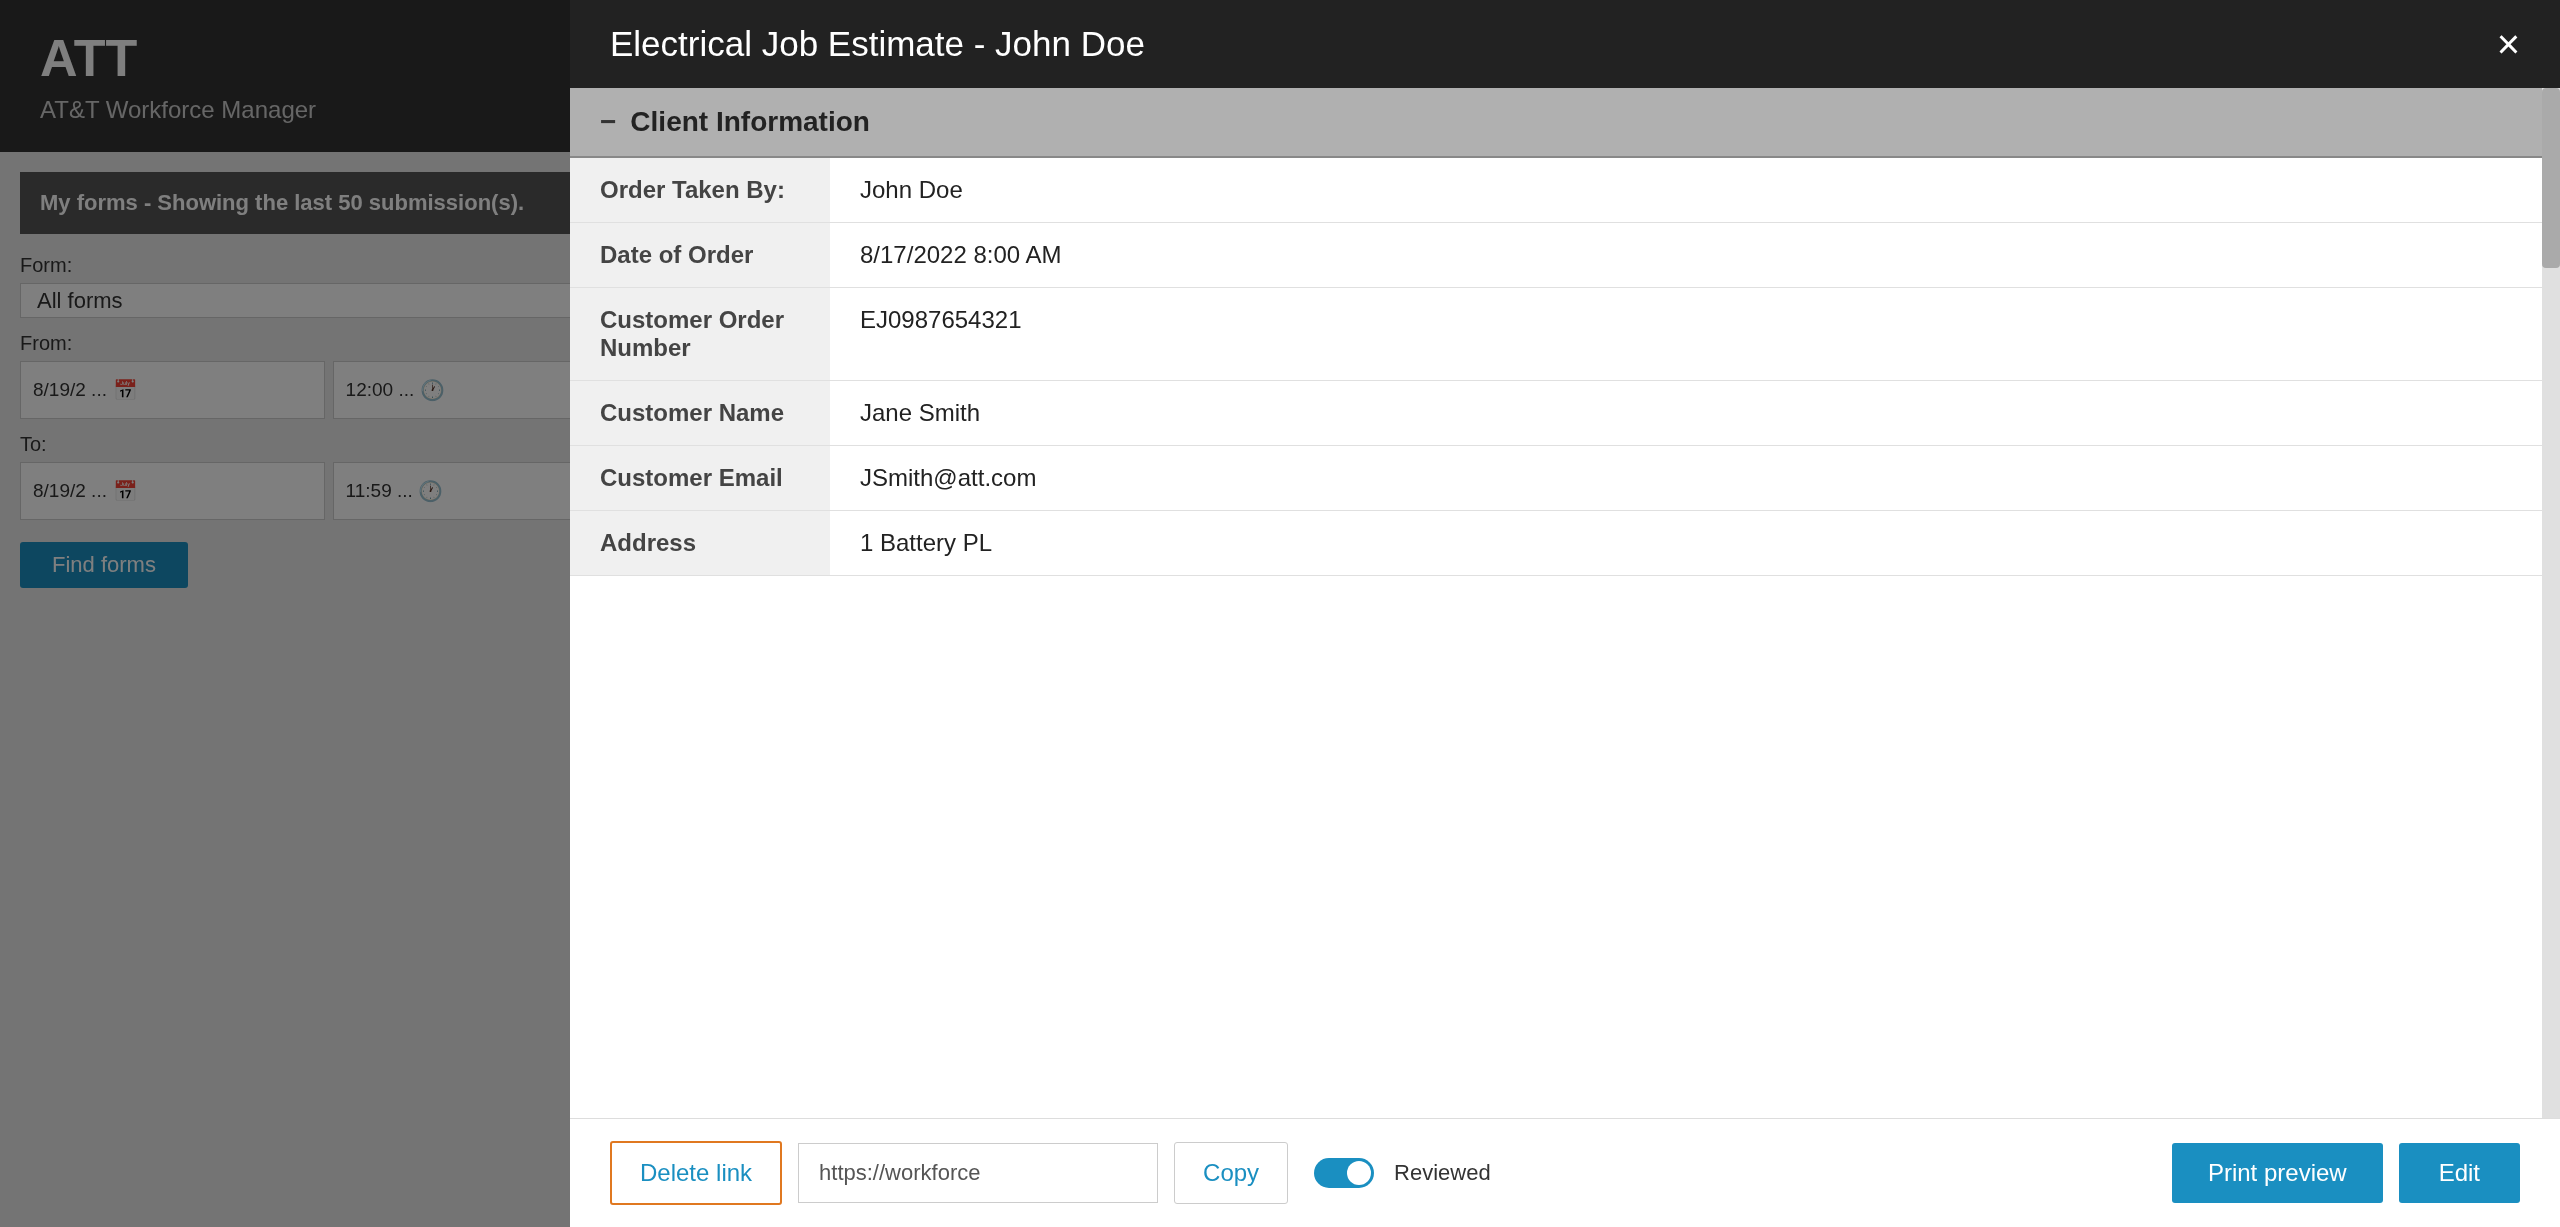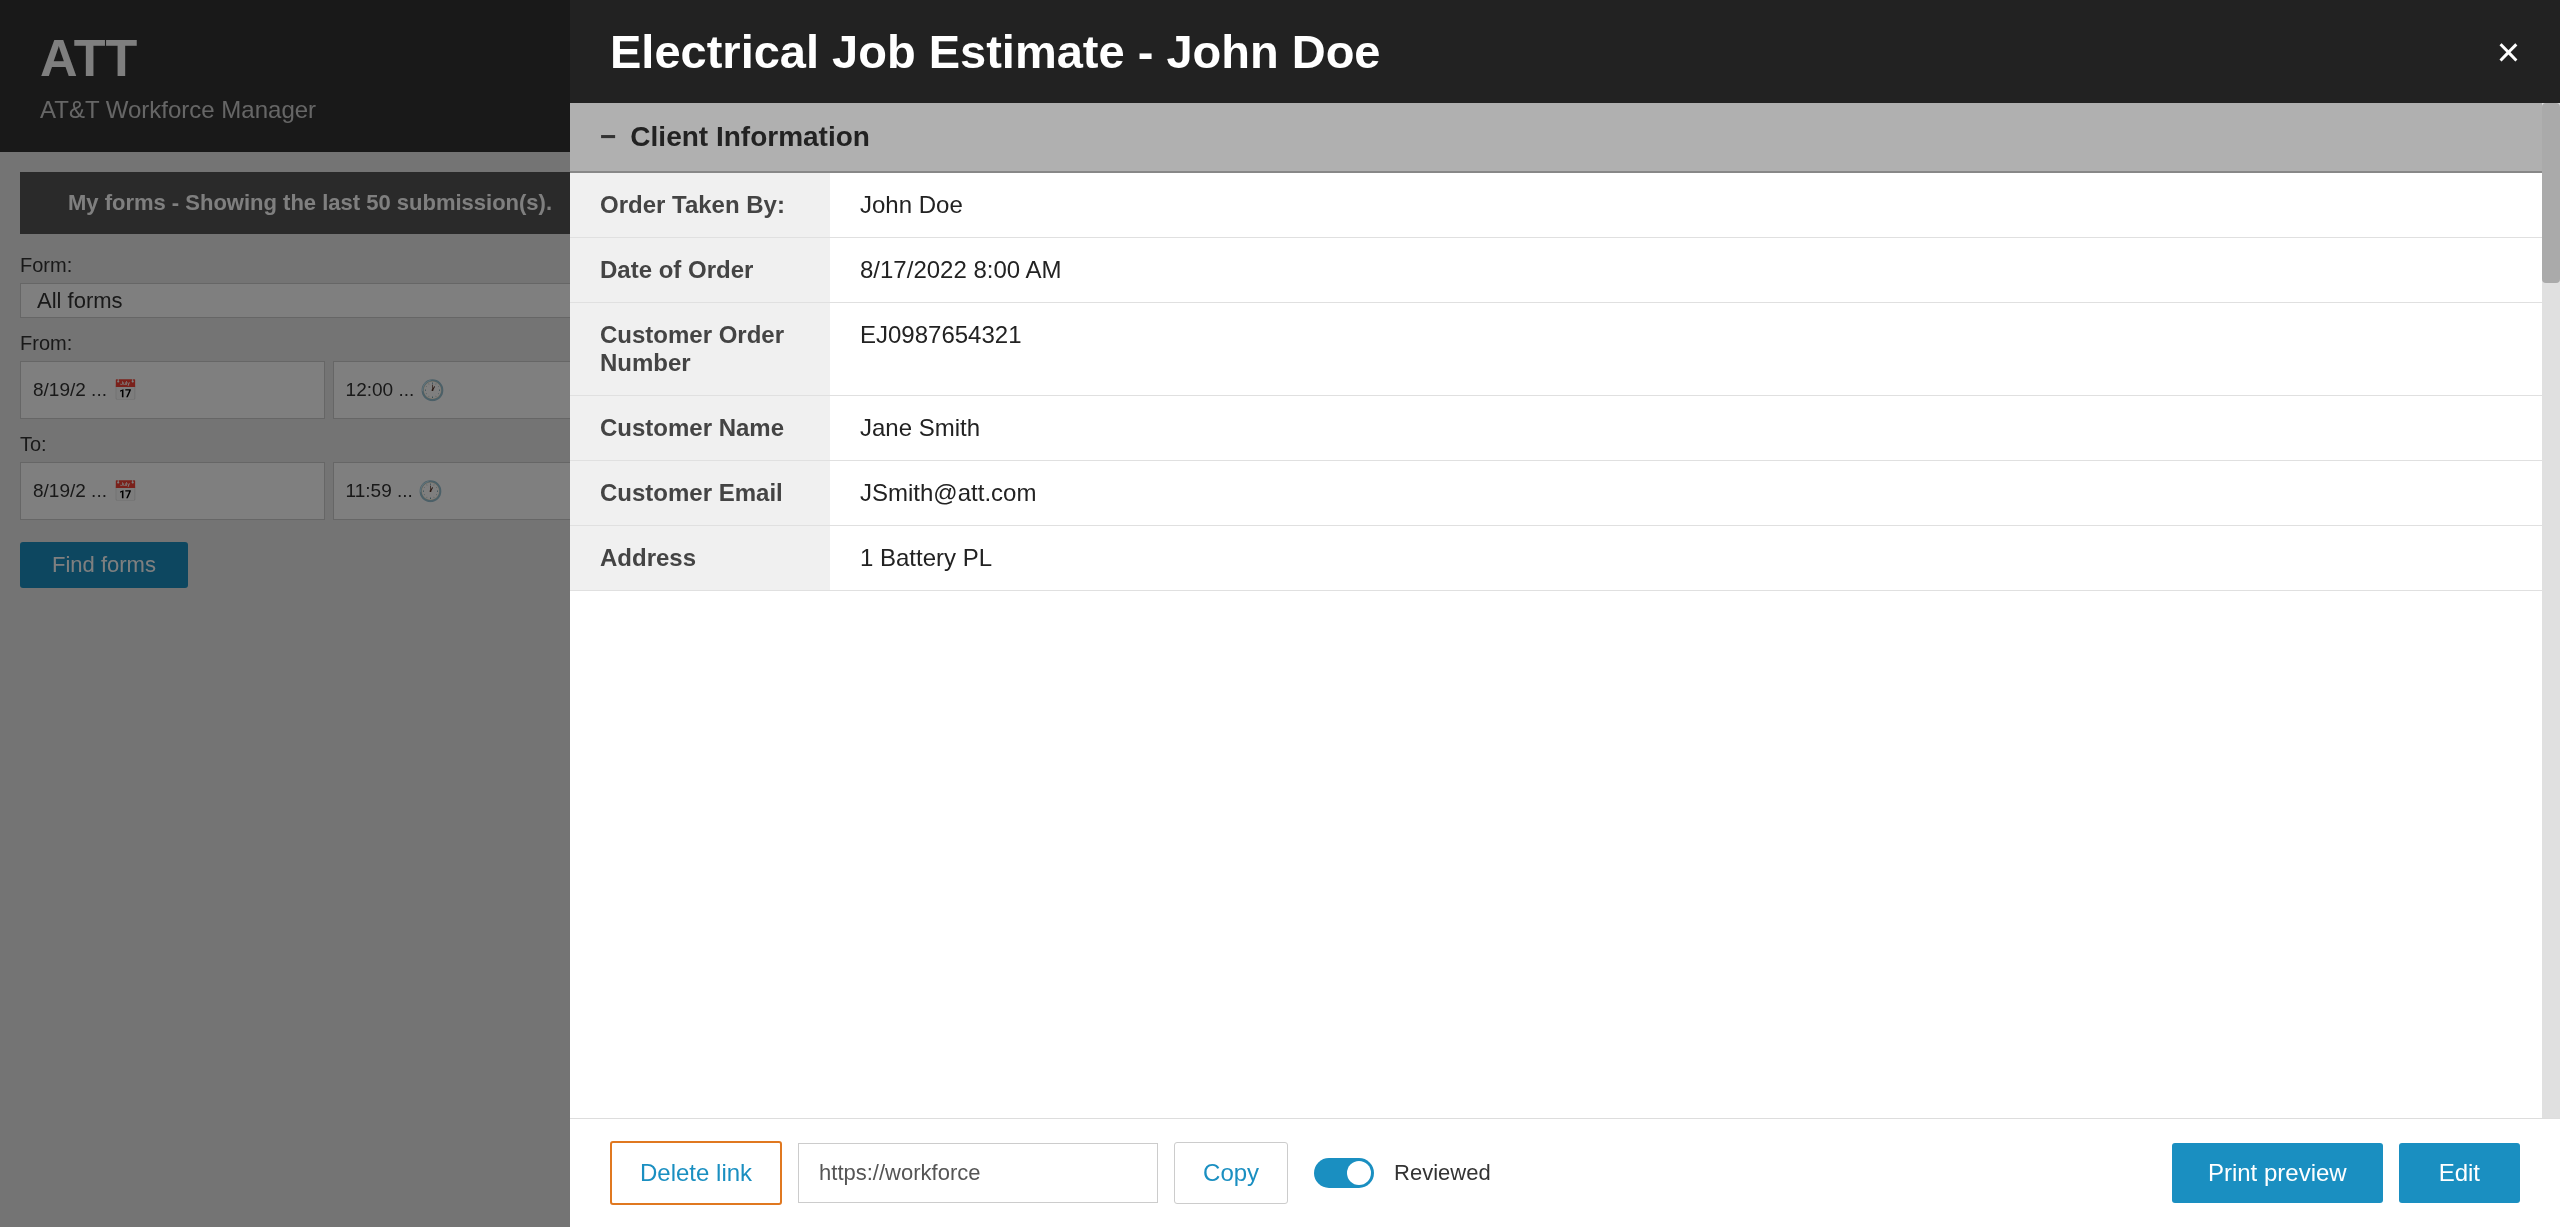--- a/index.html
+++ b/index.html
@@ -47,21 +47,20 @@
       padding: 20px;
     }
 
     .sidebar-header {
       background: #555;
       color: #fff;
       padding: 18px 20px;
       font-size: 22px;
       font-weight: bold;
       margin-bottom: 20px;
-      text-align: center;
     }
 
     .form-label {
       font-size: 20px;
       color: #333;
       margin-bottom: 6px;
       margin-top: 14px;
     }
 
     .form-select-wrapper {
@@ -191,22 +190,22 @@
       background: #222;
       color: #fff;
       padding: 24px 40px;
       display: flex;
       align-items: center;
       justify-content: space-between;
       flex-shrink: 0;
     }
 
     .modal-title-text {
-      font-size: 47px;
-      font-weight: bold;
+      font-size: 35px;
+      font-weight: normal;
     }
 
     .modal-close-btn {
       background: none;
       border: none;
       color: #fff;
       font-size: 40px;
       cursor: pointer;
       line-height: 1;
     }

